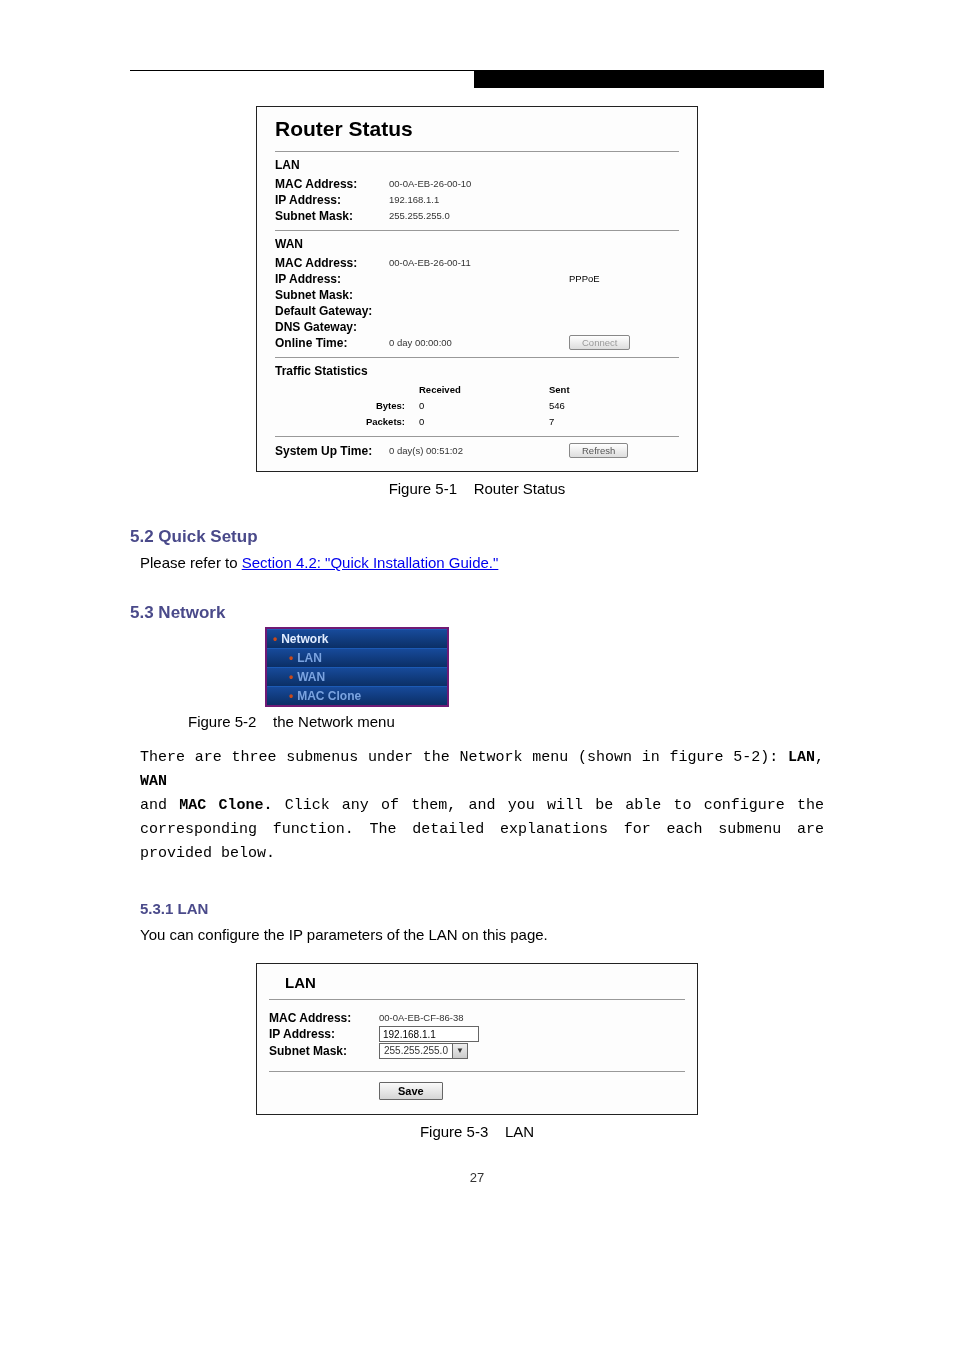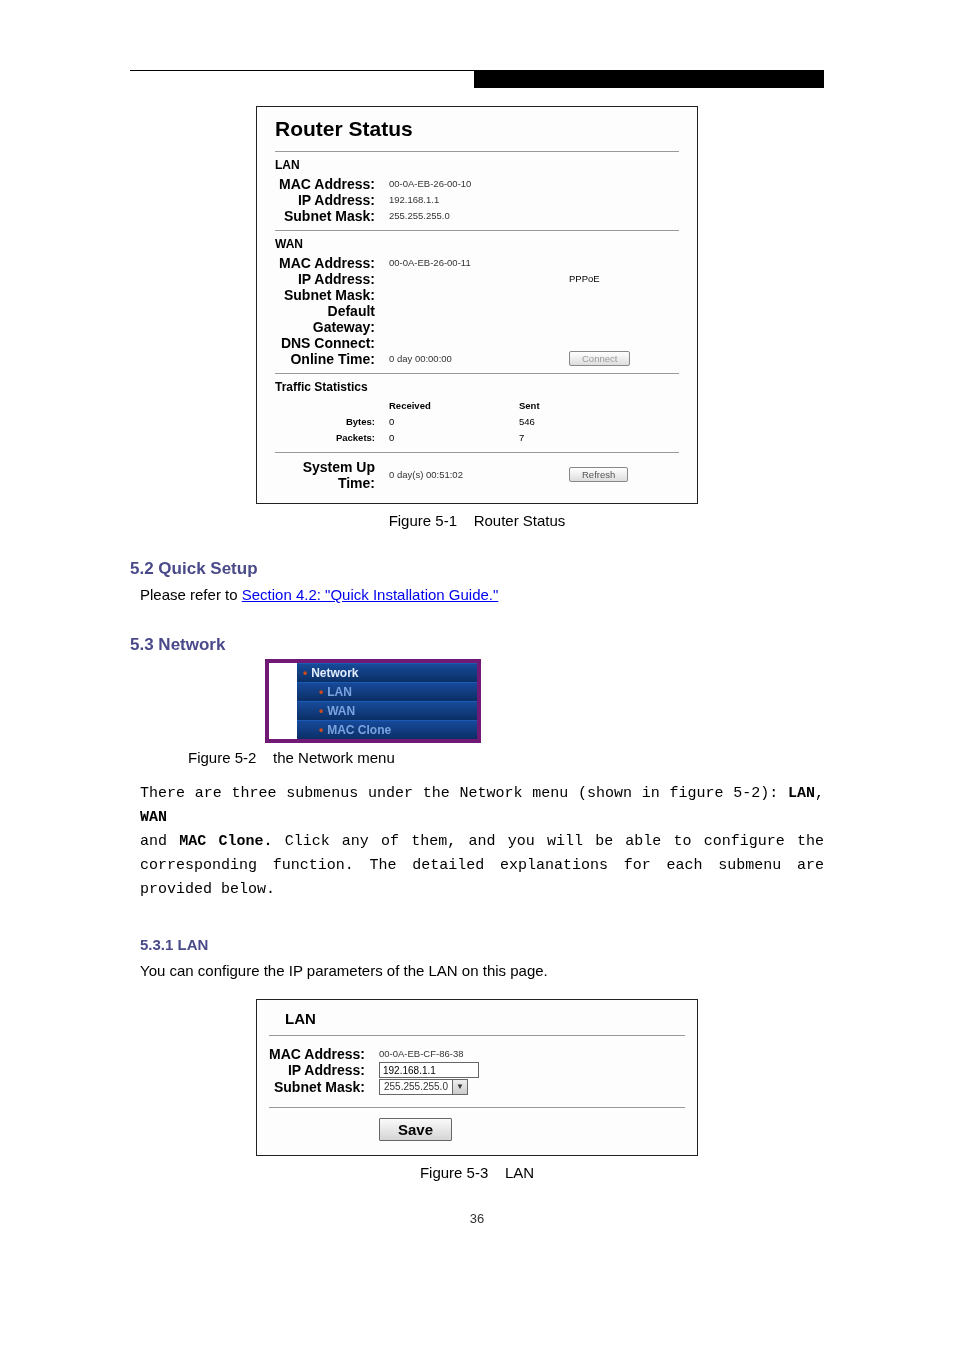--- a/index.html
+++ b/index.html
@@ -57,24 +57,24 @@
     margin: 0 0 4px 0;
   }
   .kv {
     display:flex;
     align-items:center;
     min-height:16px;
     line-height:16px;
   }
   .kv .k{
     width:100px;
-    text-align:right;
+    text-align:left;
     padding-right:14px;
     font-weight:bold;
-    font-size:14px;
+    font-size:12px;
   }
   .kv .v{
     flex:1;
     font-size:9.5px;
     color:#333;
   }
   .kv .extra{
     width:110px;
     font-size:9.5px;
     text-align:left;
@@ -89,21 +89,21 @@
     text-align:right;
   }
   .btn-grey{
     color:#9a9a9a;
   }
   
   .tbl{
     margin-left:0;
     font-size:9.5px;
   }
-  .trow{display:flex;min-height:16px;line-height:16px;}
+  .trow{display:flex;min-height:16px;line-height:16px;justify-content:center;}
   .trow .c1{width:100px;text-align:right;padding-right:14px;font-weight:bold;}
   .trow .c2{width:130px;}
   .trow .c3{width:100px;}
   .thead .c2,.thead .c3{font-weight:bold;}
   .fig-caption{
     text-align:center;
     font-size:15px;
     margin:8px 0 30px;
   }
   .body-text{
@@ -125,22 +125,21 @@
   .heading5-sub{
     font-size:15px;
     font-weight:bold;
     margin:34px 0 6px 10px;
     color:#4a4a8a;
   }
   
   .fig2{
     width:180px;
     margin:2px 0 6px 135px;
-    border:4px solid #701a75;
-    padding-left:28px;
+    border:2px solid #701a75;
   }
   .fig2-row{
     background:linear-gradient(#174a9a,#0b2f66);
     color:#7aa3e0;
     font-size:12px;
     font-weight:bold;
     padding:2px 6px;
     border-top:1px solid #1c5ab5;
   }
   .fig2-row.top{color:#e2edff;}
@@ -197,21 +196,21 @@
     background:linear-gradient(#eee,#ccc);
     font-size:8px;
   }
   .fig3 .save-row{
     border-top:1px solid #999;
     margin:12px 12px 0 12px;
     padding-top:10px;
   }
   .btn-save{
     margin-left:110px;
-    font-size:15px;
+    font-size:11px;
     font-weight:bold;
     padding:2px 18px;
     border:1px solid #666;
     background:linear-gradient(#fafafa,#d5d5d5);
     border-radius:1px;
   }
   .page-number{
     text-align:center;
     font-size:13px;
     margin-top:30px;
@@ -257,21 +256,21 @@
         </div>
       <div class="kv">
           <div class="k">Subnet Mask:</div>
           <div class="v"></div>
         </div>
       <div class="kv">
           <div class="k">Default Gateway:</div>
           <div class="v"></div>
         </div>
       <div class="kv">
-          <div class="k">DNS Connect:</div>
+          <div class="k">DNS Gateway:</div>
           <div class="v"></div>
         </div>
       <div class="kv">
           <div class="k">Online Time:</div>
           <div class="v">0 day 00:00:00</div>
           <div class="extra"><button class="btn-small btn-grey">Connect</button></div>
         </div>
     </div>
 
     <div class="sec">
@@ -348,14 +347,14 @@
         </span>
       </div>
         </div>
     </div>
     <div class="save-row">
       <button class="btn-save">Save</button>
     </div>
   </div>
   <div class="fig-caption fig-number-text">Figure 5-3    LAN</div>
 
-  <div class="page-number">36</div>
+  <div class="page-number">27</div>
 </div>
 
 </body></html>

